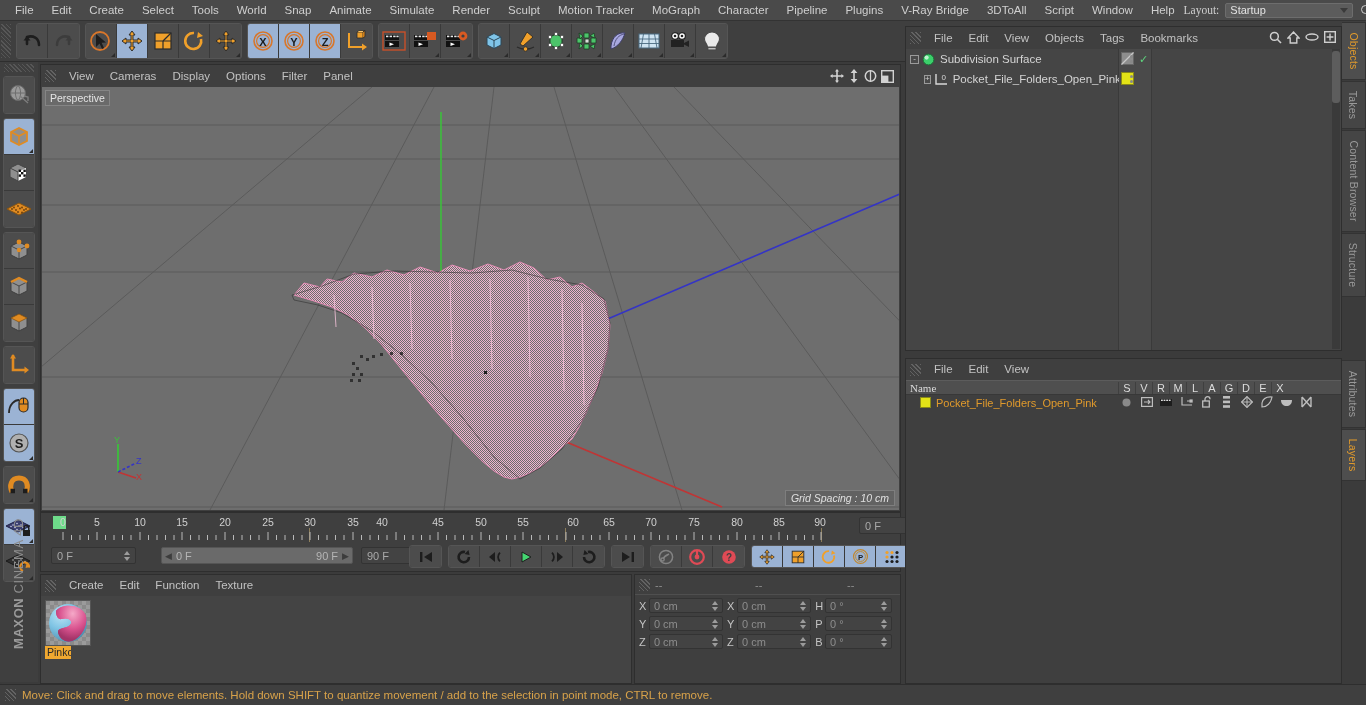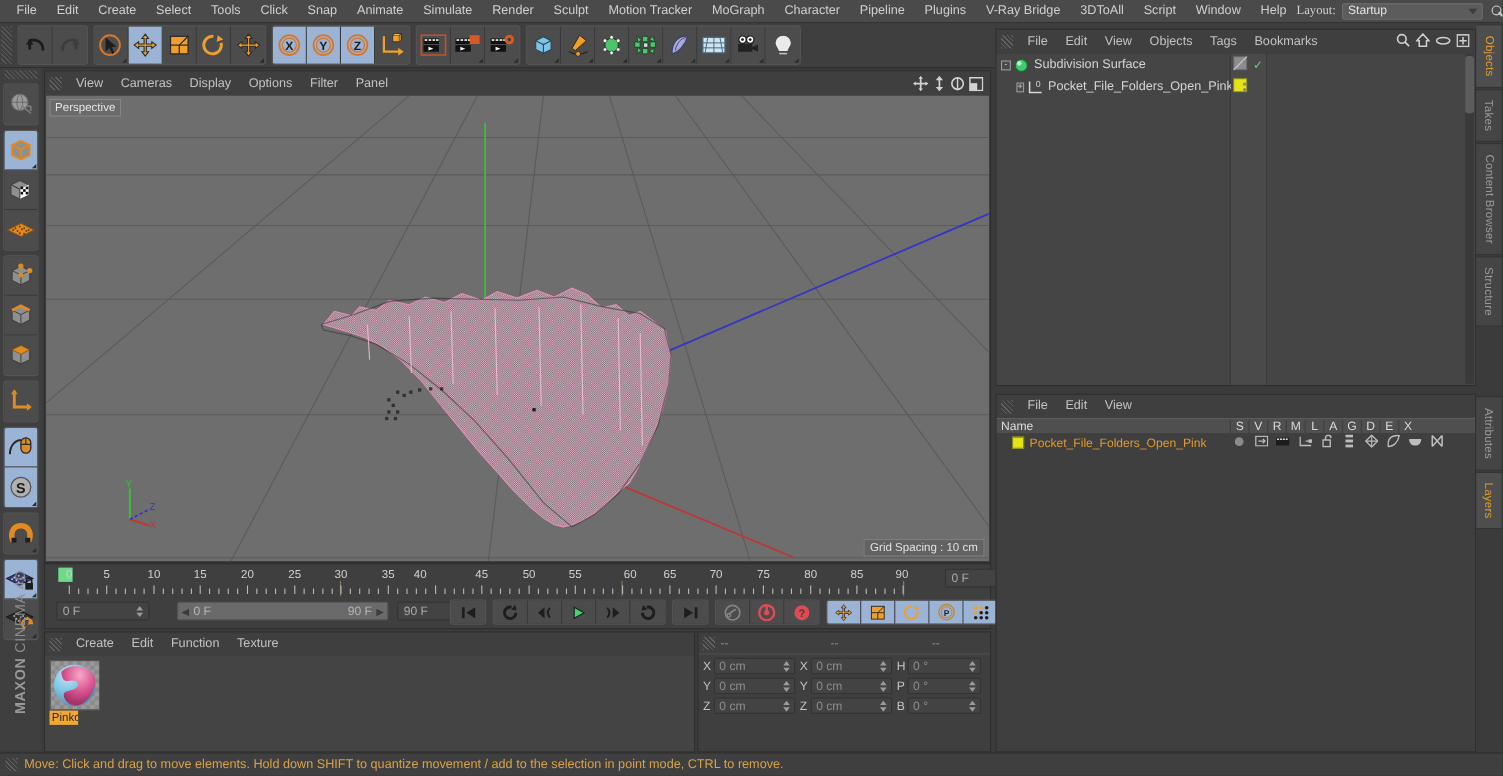--- a/index.html
+++ b/index.html
@@ -115,21 +115,21 @@
     background:#6e6e6e; overflow:hidden;
   }
   .vp-label {
     position:absolute; left:3px; top:3px; z-index:6;
     background:#6a6a6a; border:1px solid #858585; color:#e4e4e4;
     padding:0 4px; font-size:10.5px; line-height:14px;
   }
   .grid-spacing {
     position:absolute; right:4px; bottom:4px; z-index:6;
     background:#626262; border:1px solid #7e7e7e; color:#e0e0e0;
-    padding:1px 5px; font-size:10.5px;
+    padding:1px 5px; font-size:10.5px;font-style:italic;
   }
   .axis-gizmo { position:absolute; left:58px; bottom:28px; z-index:6; }
 
   
   .timeline {
     position:absolute; left:40px; top:512px; width:861px; height:60px;
     background:#3f3f3f; border:1px solid #2e2e2e;
   }
   .tl-ruler { position:absolute; left:0; top:1px; width:812px; height:28px; }
   .tl-ruler .tick-lab {
@@ -240,21 +240,21 @@
   .laypanel {
     position:absolute; left:905px; top:358px; width:437px; height:326px;
     background:#3f3f3f; border:1px solid #2e2e2e;
   }
   .lay-menu { height:21px; display:flex; align-items:center; }
   .lay-menu .mitem { padding:0 8px; font-size:11.5px; color:#c2c2c2; line-height:21px; }
   .lay-head {
     height:15px; display:flex; align-items:center; background:#4f4f4f;
     border-top:1px solid #5c5c5c; border-bottom:1px solid #383838; font-size:11px; color:#dcdcdc;
   }
-  .lay-head .nm { width:212px; padding-left:4px; }
+  .lay-head .nm { width:212px; padding-left:4px;font-family:Liberation Serif, serif; }
   .lay-head .cc { width:17px; text-align:center; border-left:1px solid #3f3f3f; }
   .lay-row { height:15px; display:flex; align-items:center; font-size:11px; }
   .lay-row .nm { width:212px; display:flex; align-items:center; padding-left:14px; color:#e09a2c; }
   .lay-swatch { width:11px;height:11px;background:#e3e317;border:1px solid #8a8a17; margin-right:5px; }
   .lay-icons { display:flex; align-items:center; gap:3px; }
 
   
   .rtabs { position:absolute; right:0; top:22px; width:24px; height:662px; background:#3b3b3b; }
   .rtab {
     width:24px; display:flex; align-items:center; justify-content:center;
@@ -286,21 +286,21 @@
 
 <div class="app">
 
   <div class="menubar">
     <div class="tb-grip" style="height:14px;margin:0 4px 0 2px;"></div>
     <div class="mitem">File</div>
     <div class="mitem">Edit</div>
     <div class="mitem">Create</div>
     <div class="mitem">Select</div>
     <div class="mitem">Tools</div>
-    <div class="mitem">Click</div>
+    <div class="mitem">World</div>
     <div class="mitem">Snap</div>
     <div class="mitem">Animate</div>
     <div class="mitem">Simulate</div>
     <div class="mitem">Render</div>
     <div class="mitem">Sculpt</div>
     <div class="mitem">Motion Tracker</div>
     <div class="mitem">MoGraph</div>
     <div class="mitem">Character</div>
     <div class="mitem">Pipeline</div>
     <div class="mitem">Plugins</div>

